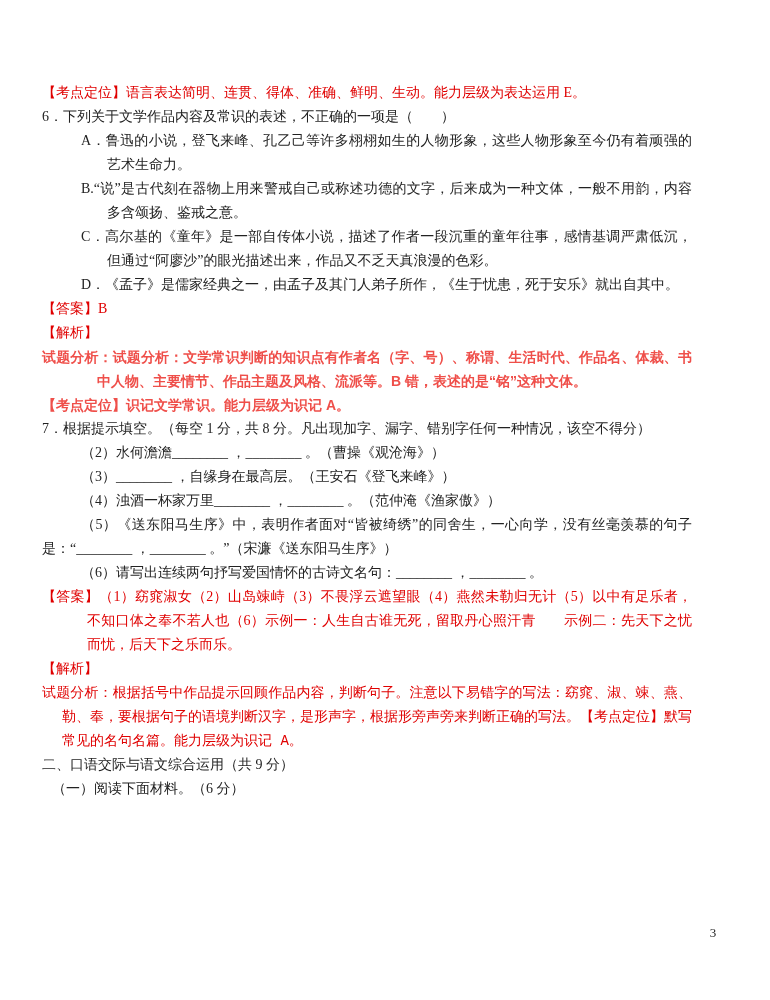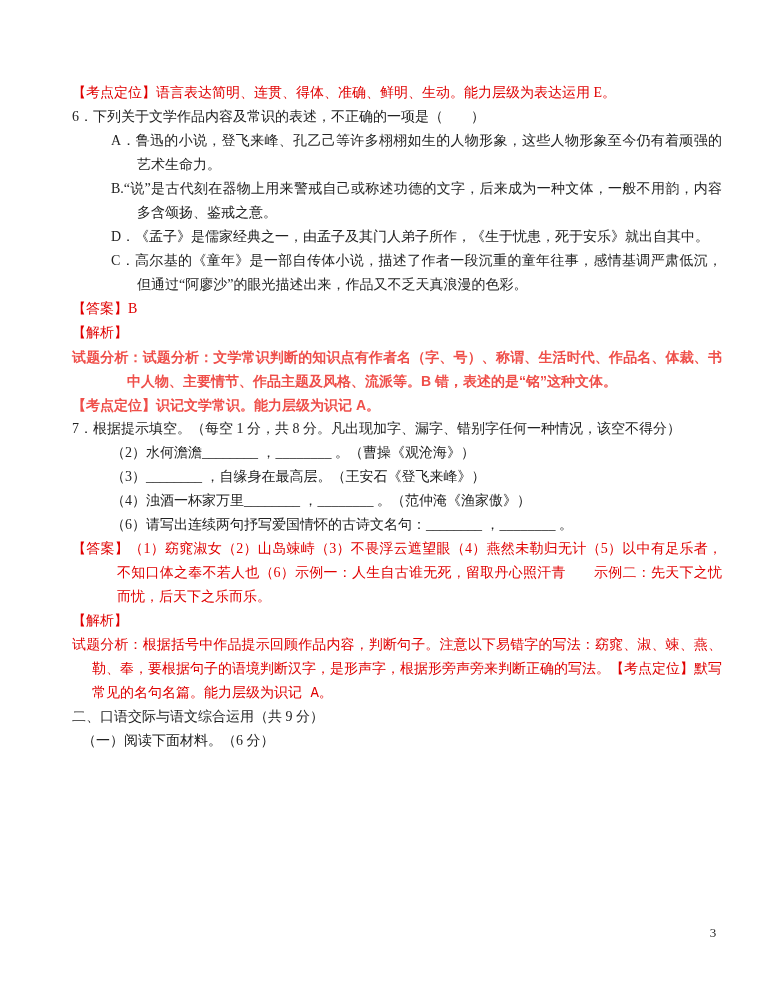--- a/index.html
+++ b/index.html
@@ -8,21 +8,21 @@
     position: relative;
     width: 770px;
     height: 1000px;
     background: #ffffff;
     overflow: hidden;
     font-family: "Liberation Serif", "DejaVu Serif", serif;
     color: var(--ink, #222222);
   }
   .content {
     position: absolute;
-    left: 72px;
+    left: 42px;
     top: 81px;
     width: 650px;
     font-size: 14px;
     line-height: 24px;
     text-align: justify;
   }
   .para { margin: 0; }
   .role-plain {}
   .role-red { color: var(--red, #e00000); }
   .role-option { padding-left: 65px; text-indent: -26px; }
@@ -51,30 +51,31 @@
 </style>
 </head>
 <body>
 
 <div class="page">
   <div class="content" id="doc-content">
       <div class="para role-red">【考点定位】语言表达简明、连贯、得体、准确、鲜明、生动。能力层级为表达运用 E。</div>
       <div class="para role-plain">6．下列关于文学作品内容及常识的表述，不正确的一项是（　　）</div>
       <div class="para role-option">A．鲁迅的小说，登飞来峰、孔乙己等许多栩栩如生的人物形象，这些人物形象至今仍有着顽强的艺术生命力。</div>
       <div class="para role-option">B.“说”是古代刻在器物上用来警戒自己或称述功德的文字，后来成为一种文体，一般不用韵，内容多含颂扬、鉴戒之意。</div>
+      <div class="para role-option">C．高尔基的《童年》是一部自传体小说，描述了作者一段沉重的童年往事，感情基调严肃低沉，但通过“阿廖沙”的眼光描述出来，作品又不乏天真浪漫的色彩。</div>
       <div class="para role-option">D．《孟子》是儒家经典之一，由孟子及其门人弟子所作，《生于忧患，死于安乐》就出自其中。</div>
-      <div class="para role-option">C．高尔基的《童年》是一部自传体小说，描述了作者一段沉重的童年往事，感情基调严肃低沉，但通过“阿廖沙”的眼光描述出来，作品又不乏天真浪漫的色彩。</div>
       <div class="para role-red">【答案】B</div>
       <div class="para role-red">【解析】</div>
       <div class="para role-bold-red-hang">试题分析：试题分析：文学常识判断的知识点有作者名（字、号）、称谓、生活时代、作品名、体裁、书中人物、主要情节、作品主题及风格、流派等。B 错，表述的是“铭”这种文体。</div>
       <div class="para role-bold-red">【考点定位】识记文学常识。能力层级为识记 A。</div>
       <div class="para role-plain">7．根据提示填空。（每空 1 分，共 8 分。凡出现加字、漏字、错别字任何一种情况，该空不得分）</div>
       <div class="para role-sub">（2）水何澹澹________ ，________ 。（曹操《观沧海》）</div>
       <div class="para role-sub">（3）________ ，自缘身在最高层。（王安石《登飞来峰》）</div>
       <div class="para role-sub">（4）浊酒一杯家万里________ ，________ 。（范仲淹《渔家傲》）</div>
+      <div class="para role-sub">（5）《送东阳马生序》中，表明作者面对“皆被绮绣”的同舍生，一心向学，没有丝毫羡慕的句子是：“________ ，________ 。”（宋濂《送东阳马生序》）</div>
       <div class="para role-sub">（6）请写出连续两句抒写爱国情怀的古诗文名句：________ ，________ 。</div>
       <div class="para role-answer-hang">【答案】（1）窈窕淑女（2）山岛竦峙（3）不畏浮云遮望眼（4）燕然未勒归无计（5）以中有足乐者，不知口体之奉不若人也（6）示例一：人生自古谁无死，留取丹心照汗青　　示例二：先天下之忧而忧，后天下之乐而乐。</div>
       <div class="para role-red">【解析】</div>
       <div class="para role-analysis-hang">试题分析：根据括号中作品提示回顾作品内容，判断句子。注意以下易错字的写法：窈窕、淑、竦、燕、勒、奉，要根据句子的语境判断汉字，是形声字，根据形旁声旁来判断正确的写法。【考点定位】默写常见的名句名篇。能力层级为识记 A。</div>
       <div class="para role-plain">二、口语交际与语文综合运用（共 9 分）</div>
       <div class="para role-subsection">（一）阅读下面材料。（6 分）</div>
     </div>
   <div class="page-number">3</div>
 </div>
 

